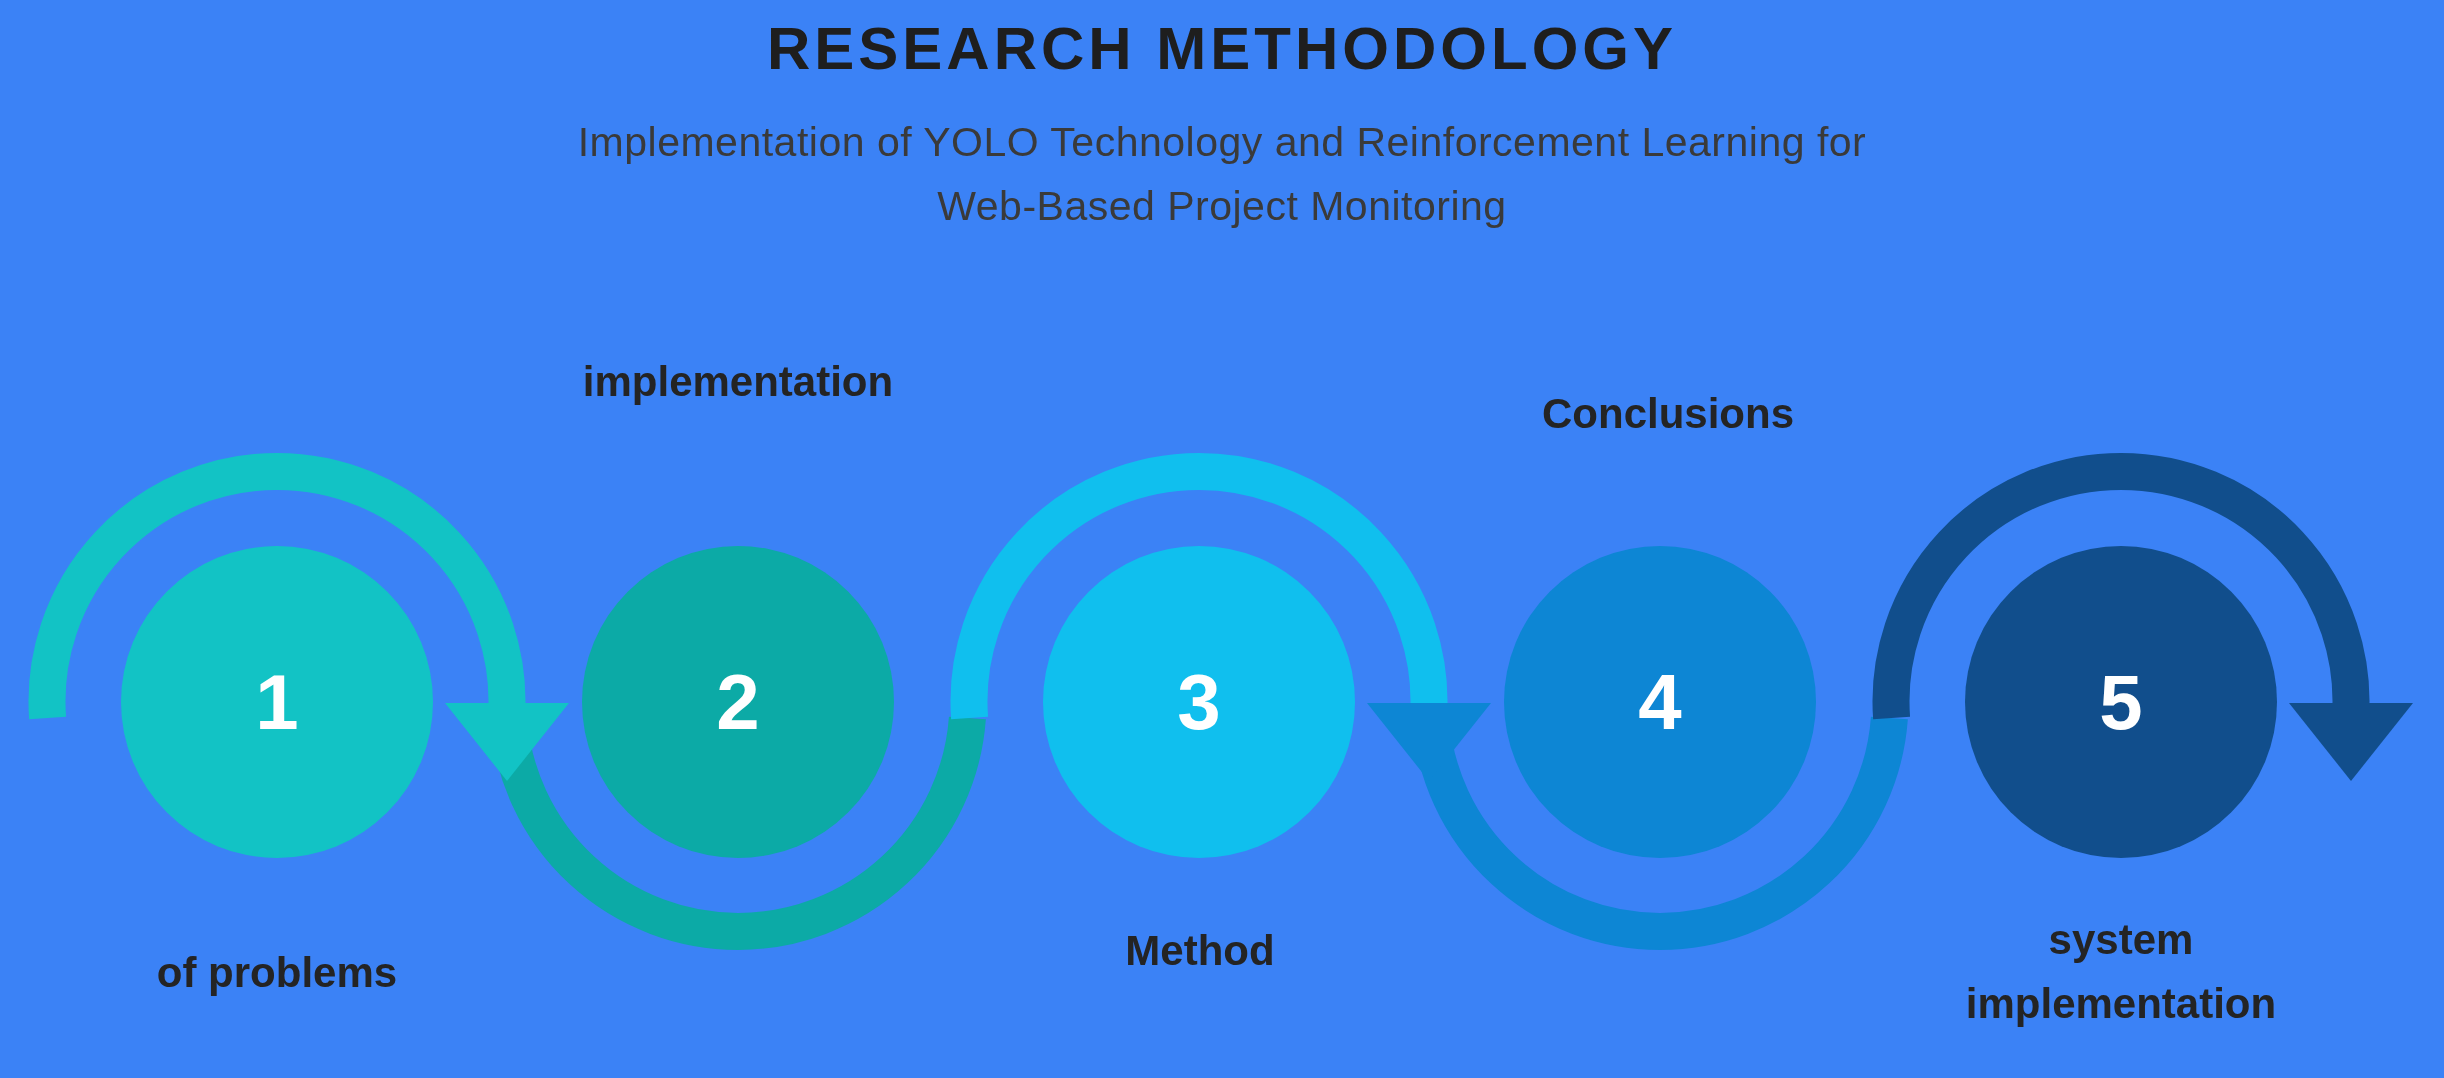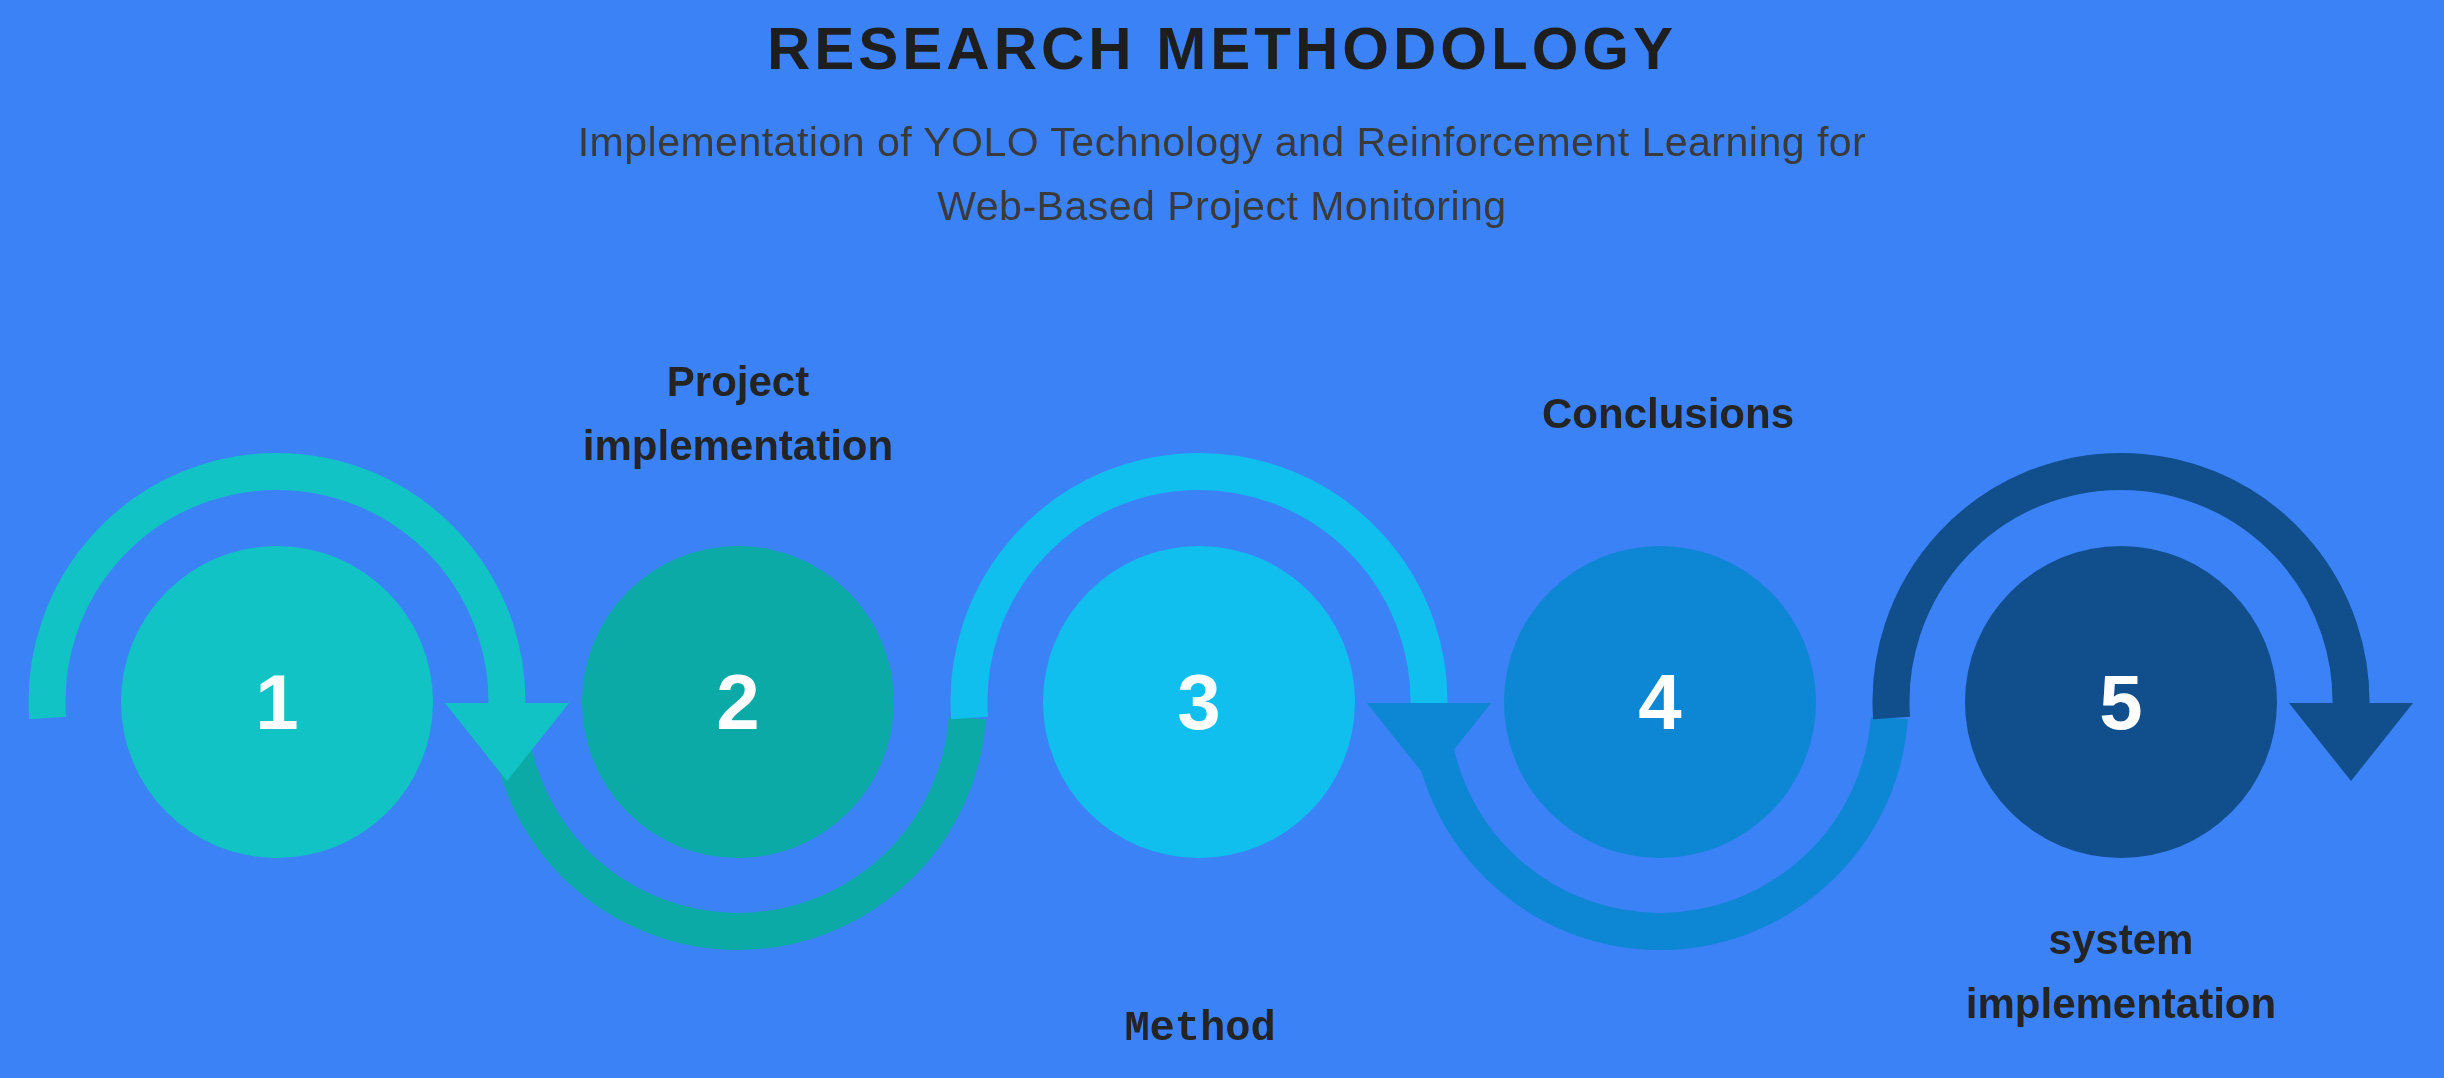--- a/index.html
+++ b/index.html
@@ -66,21 +66,21 @@
     color: #242424;
     white-space: nowrap;
   }
   .num-1 { left: 121px; }
   .num-2 { left: 582px; }
   .num-3 { left: 1043px; }
   .num-4 { left: 1504px; }
   .num-5 { left: 1965px; }
   .label-1 { left: 27px;   top: 941px; }
   .label-2 { left: 488px;  top: 350px; }
-  .label-3 { left: 950px;  top: 997px; font-family: Liberation Mono, monospace; }
+  .label-3 { left: 950px;  top: 919px; }
   .label-4 { left: 1418px; top: 382px; text-align: center; }
   .label-5 { left: 1871px; top: 908px; }
 </style>
 </head>
 <body>
 
 <div class="canvas">
 
   <div class="title">RESEARCH METHODOLOGY</div>
 
@@ -109,23 +109,23 @@
     <circle cx="2121" cy="702" r="156" fill="#114e8c"></circle>
   </svg>
 
   <div class="step-number num-1">1</div>
   <div class="step-number num-2">2</div>
   <div class="step-number num-3">3</div>
   <div class="step-number num-4">4</div>
   <div class="step-number num-5">5</div>
 
   <div class="step-label label-1">
+    <div>of problems</div>
   </div>
   <div class="step-label label-2">
-    <div>Project</div>
     <div>implementation</div>
   </div>
   <div class="step-label label-3">
     <div>Method</div>
   </div>
   <div class="step-label label-4">
     <div>Conclusions</div>
   </div>
   <div class="step-label label-5">
     <div>system</div>

